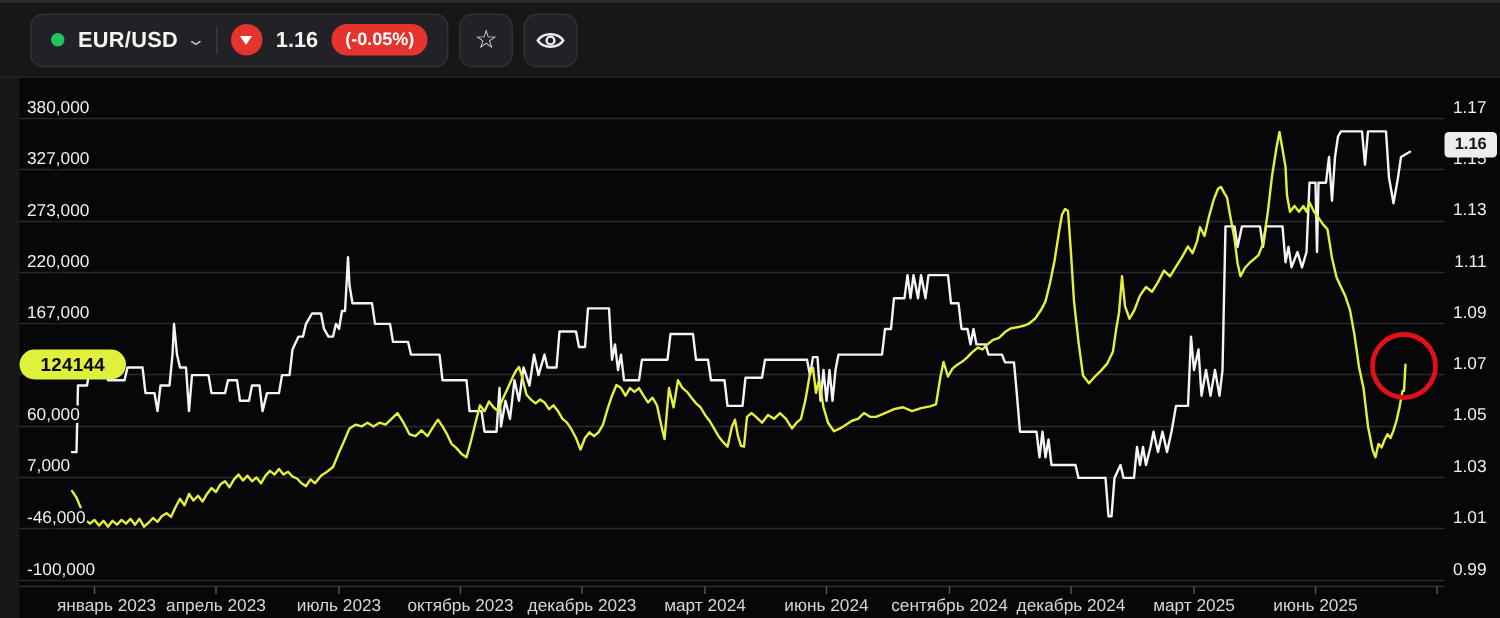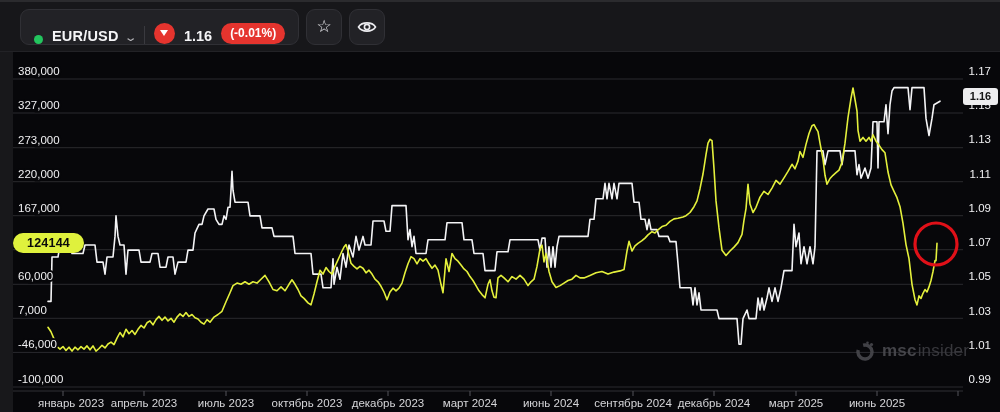--- a/index.html
+++ b/index.html
@@ -3,21 +3,21 @@
 <meta charset="utf-8">
 <style>
   html,body{margin:0;padding:0;background:#07070a;}
   #app{position:relative;width:1000px;height:412px;background:#07070a;overflow:hidden;
        font-family:"Liberation Sans",sans-serif;-webkit-font-smoothing:antialiased;}
   
   #header{position:absolute;left:0;top:0;width:1000px;height:52px;background:#17171a;
           border-top:2px solid #2b2b2e;border-bottom:1px solid #222226;
           display:flex;align-items:center;padding-left:20px;box-sizing:border-box;gap:7px;}
   .pill{height:34px;background:#222226;border:1px solid #303035;border-radius:9px;
-        display:flex;align-items:flex-end;gap:9px;padding:0 13px;}
+        display:flex;align-items:center;gap:9px;padding:0 13px;}
   .dot{width:9px;height:9px;border-radius:50%;background:#23c55e;}
   .pair{color:#f5f5f7;font-weight:700;font-size:14.5px;letter-spacing:.2px;}
   .chev{color:#b9b9bd;font-size:11px;margin-left:-2px;transform:scaleX(1.5);}
   .vsep{width:1px;height:18px;background:#3a3a3f;}
   .dirball{width:21px;height:21px;border-radius:50%;background:#e5342e;display:flex;
            align-items:center;justify-content:center;}
   .tri-down{width:0;height:0;border-left:4.5px solid transparent;border-right:4.5px solid transparent;
             border-top:6px solid #fff;}
   .price{color:#f5f5f7;font-weight:700;font-size:14.5px;}
   .chg{background:#e5342e;color:#fff;font-weight:700;font-size:12px;border-radius:12px;
@@ -47,21 +47,21 @@
   <div id="header">
     <div class="pill">
       <span class="dot"></span>
       <span class="pair">EUR/USD</span>
       <span class="chev">⌄</span>
       <span class="vsep"></span>
       <span class="dirball">
         <span class="tri-down"></span>
       </span>
       <span class="price">1.16</span>
-      <span class="chg">(-0.01%)</span>
+      <span class="chg">(-0.05%)</span>
     </div>
     <div class="sqbtn">
       <span>☆</span>
     </div>
     <div class="sqbtn">
       <svg width="20" height="14" viewBox="0 0 20 14">
         <path d="M1.5 7 C5 1.5 15 1.5 18.5 7 C15 12.5 5 12.5 1.5 7 Z" fill="none" stroke="#ececf0" stroke-width="1.6"></path>
         <circle cx="10" cy="7" r="2.6" fill="none" stroke="#ececf0" stroke-width="1.6"></circle>
       </svg>
     </div>
@@ -121,25 +121,16 @@
         <text x="388" y="407" text-anchor="middle" font-size="11.5" fill="#d6d6d9">декабрь 2023</text>
         <text x="470" y="407" text-anchor="middle" font-size="11.5" fill="#d6d6d9">март 2024</text>
         <text x="551" y="407" text-anchor="middle" font-size="11.5" fill="#d6d6d9">июнь 2024</text>
         <text x="633" y="407" text-anchor="middle" font-size="11.5" fill="#d6d6d9">сентябрь 2024</text>
         <text x="714" y="407" text-anchor="middle" font-size="11.5" fill="#d6d6d9">декабрь 2024</text>
         <text x="796" y="407" text-anchor="middle" font-size="11.5" fill="#d6d6d9">март 2025</text>
         <text x="877" y="407" text-anchor="middle" font-size="11.5" fill="#d6d6d9">июнь 2025</text>
         <circle cx="936" cy="244" r="21" fill="none" stroke="#e01018" stroke-width="3.2"></circle>
       </svg></div>
 
-  <div id="watermark">
-    <svg width="22" height="22" viewBox="0 0 22 22">
-      <circle cx="10" cy="12" r="7" fill="none" stroke="#45454a" stroke-width="3.4" stroke-dasharray="30 7" transform="rotate(-50 10 12)"></circle>
-      <circle cx="16.5" cy="4.5" r="1.6" fill="#45454a"></circle>
-      <circle cx="12.5" cy="2.8" r="1.3" fill="#45454a"></circle>
-    </svg>
-    <span class="wm-bold">msc</span>
-    <span class="wm-light">insider</span>
-  </div>
 
   <div class="badge-left" id="badgeLeft" style="top: 233.2px; background: rgb(223, 241, 61);">124144</div>
   <div class="badge-right" id="badgeRight" style="top: 87.6px; background: rgb(237, 237, 239);">1.16</div>
 </div>
 
 </body></html>

